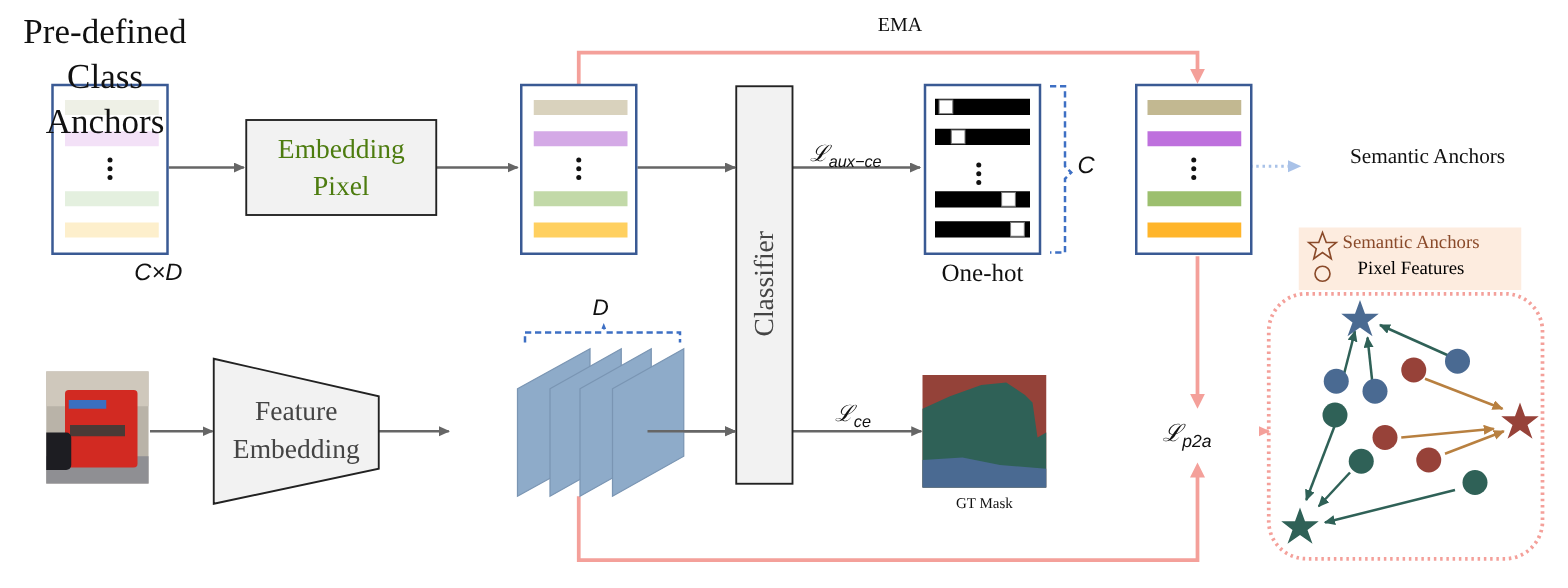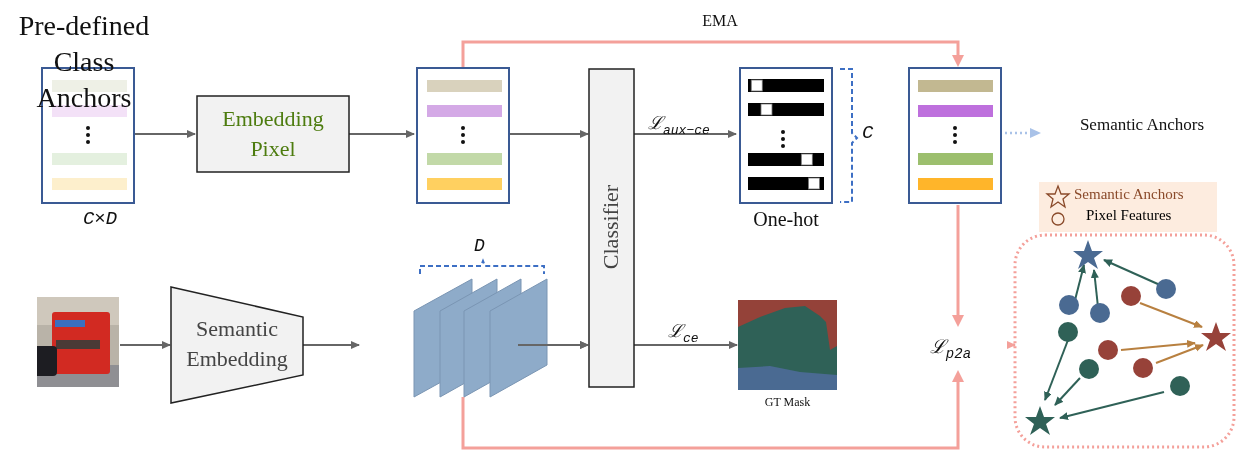--- a/index.html
+++ b/index.html
@@ -1,18 +1,18 @@
 <!DOCTYPE html>
 <html><head>
 <meta charset="utf-8">
 <style>
   html,body{margin:0;padding:0;background:#fff;}
   body{width:1254px;height:470px;position:relative;overflow:hidden;font-family:"Liberation Serif","DejaVu Serif",serif;color:#111;}
   .lbl{position:absolute;text-align:center;white-space:nowrap;}
-  .math{font-family:Liberation Mono, monospace;font-style:italic;}
+  .math{font-family:Liberation Sans, sans-serif;font-style:italic;text-align:right;}
   svg{position:absolute;left:0;top:0;}
 </style>
 </head>
 <body>
 
 <svg width="1254" height="470" viewBox="0 0 1254 470">
   <defs>
     <marker id="arrGray" markerWidth="10" markerHeight="10" refX="8" refY="4" orient="auto" markerUnits="userSpaceOnUse">
       <path d="M0,0 L9,4 L0,8 z" fill="#666"></path>
     </marker>
@@ -216,21 +216,21 @@
 <div class="lbl" style="left:1030px;top:114px;width:224px;font-size:17px;line-height:22px;">
   <div>Semantic Anchors</div>
 </div>
 
 <div class="lbl" style="left:1074px;top:186px;font-size:15px;color:#8a4a2a;">Semantic Anchors</div>
 <div class="lbl" style="left:1086px;top:207px;font-size:15px;color:#000000;">Pixel Features</div>
 
 <div class="lbl math" style="left:474px;top:236px;font-size:18px;">D</div>
 
 <div class="lbl" style="left:171px;top:314px;width:132px;font-size:22px;line-height:30px;color:#444;">
-  <div>Semantic</div>
+  <div>Feature</div>
   <div>Embedding</div>
 </div>
 
 <div class="lbl math" style="left:668px;top:318px;font-size:18px;">
   <span>ℒ</span><sub style="font-size:13px;">ce</sub>
 </div>
 
 <div class="lbl" style="left:730px;top:395px;width:115px;font-size:12px;">GT Mask</div>
 
 <div class="lbl math" style="left:930px;top:333px;font-size:19px;">

